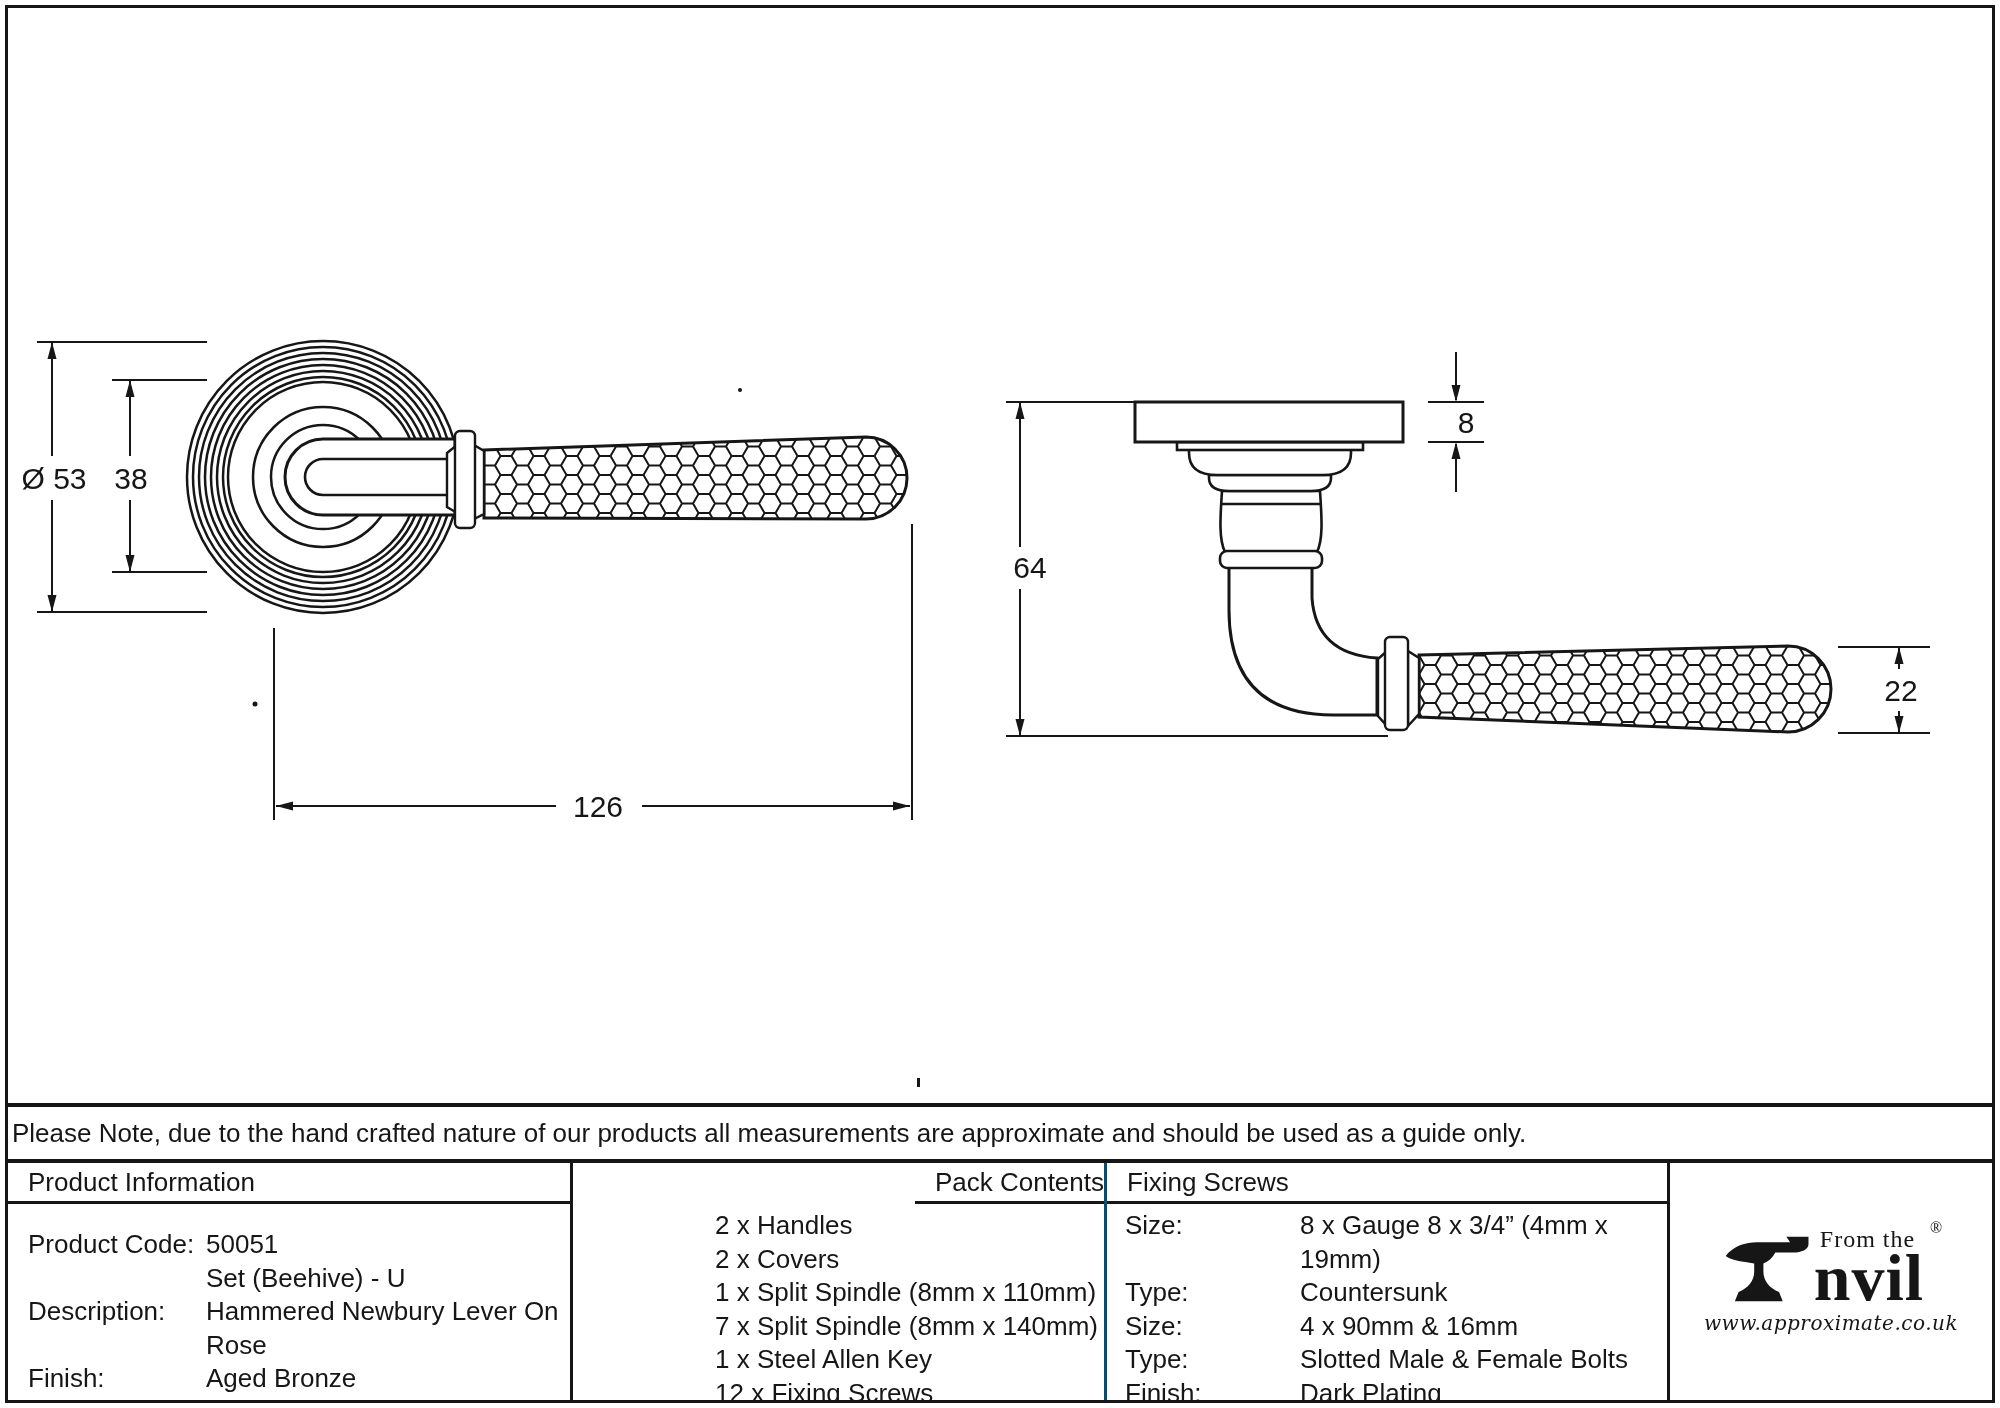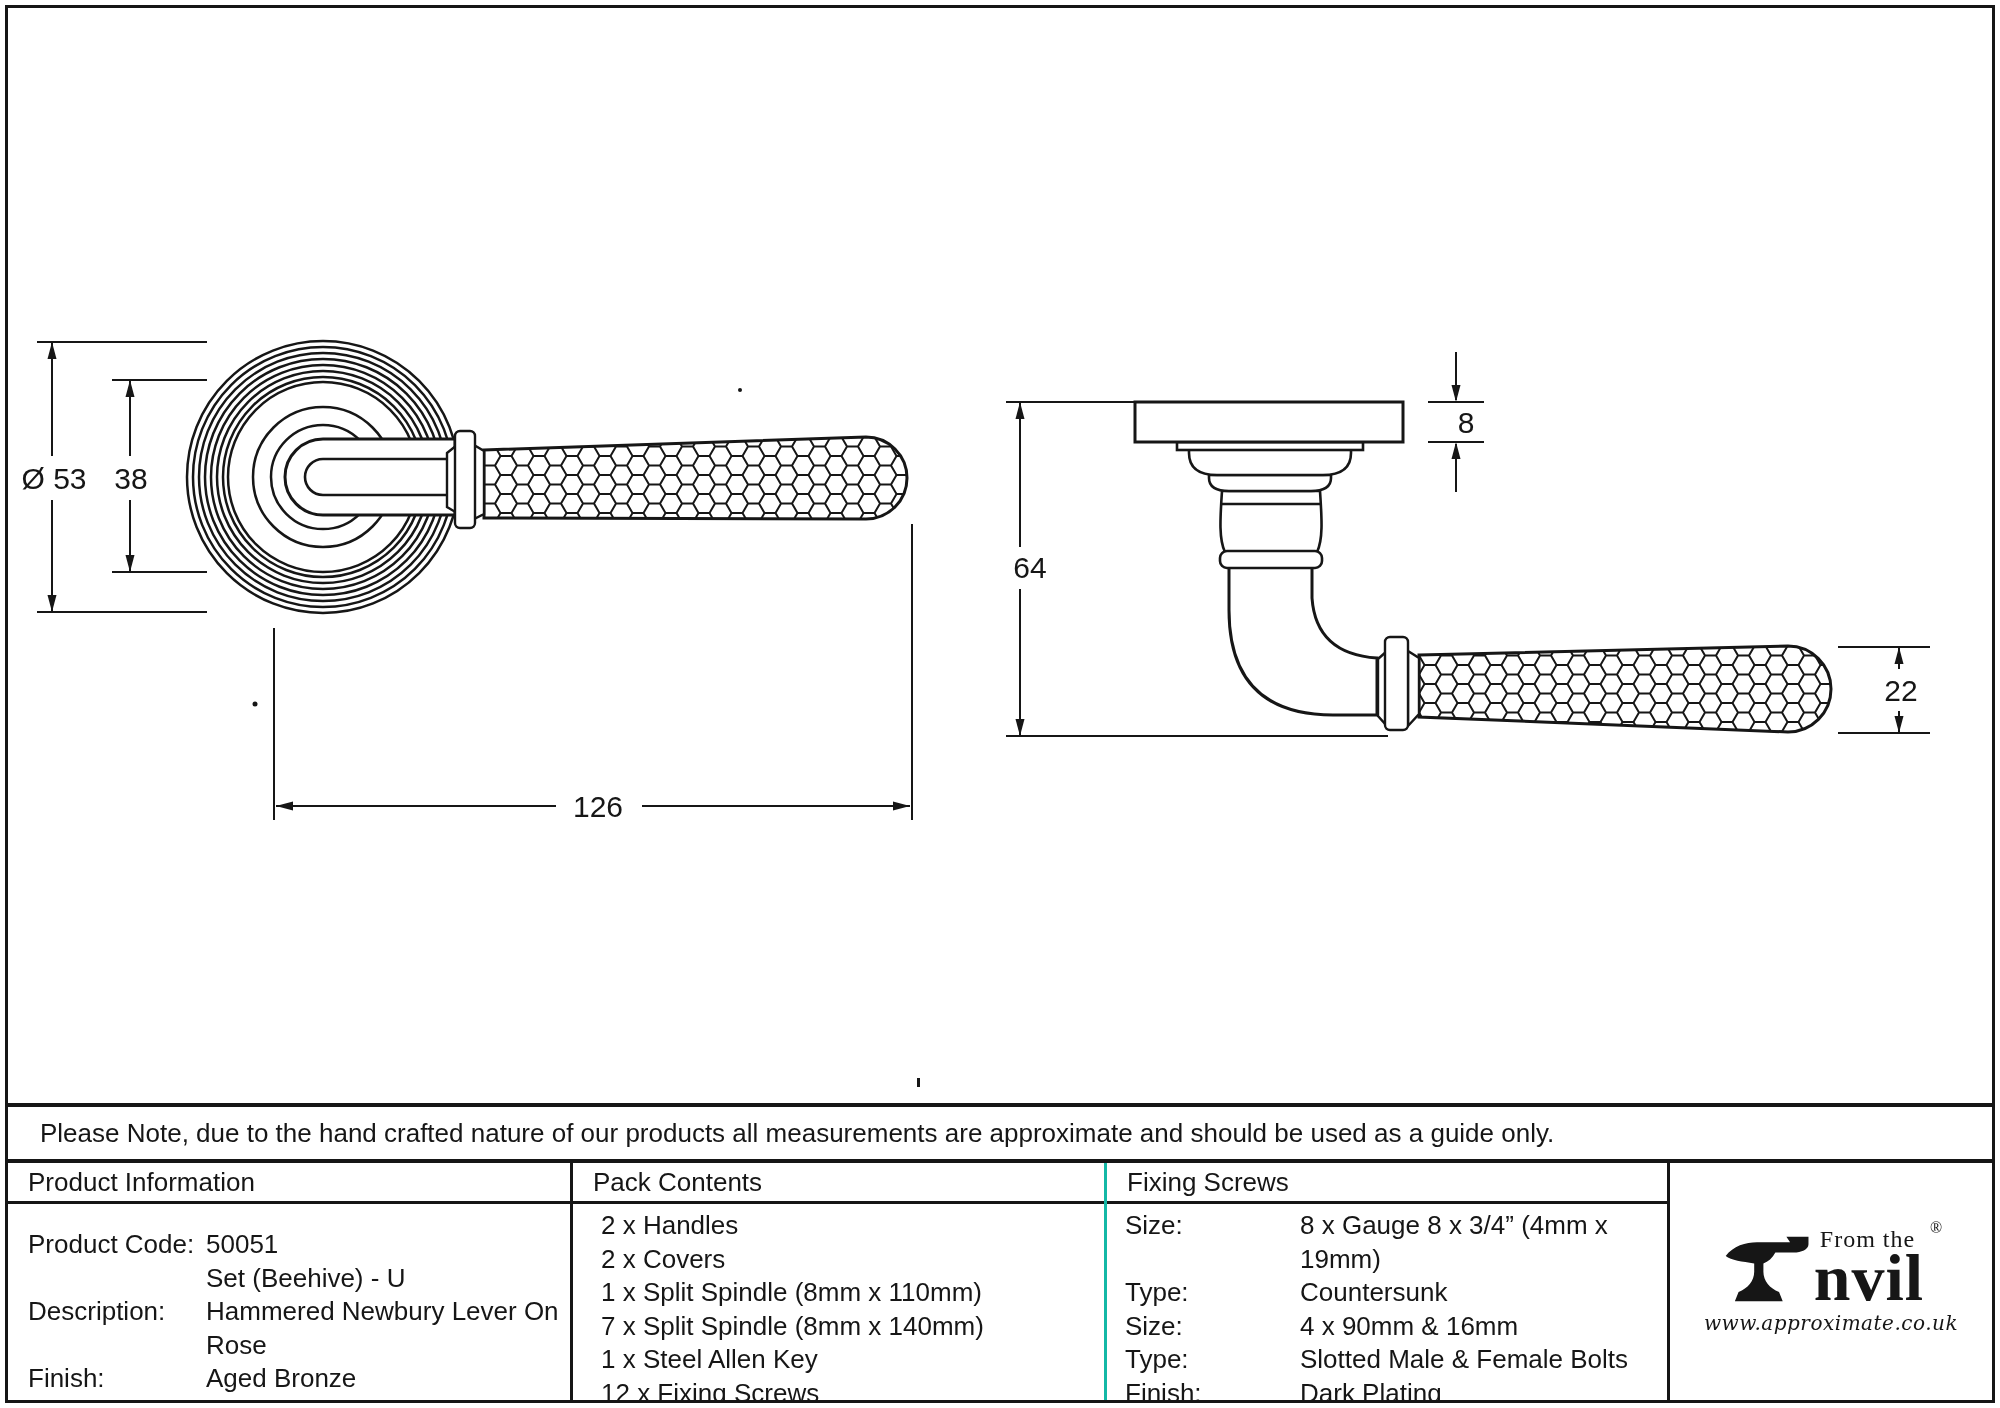--- a/index.html
+++ b/index.html
@@ -4,26 +4,26 @@
 <style>
   html,body{margin:0;padding:0;background:#e8e8e8;}
   .page{position:relative;width:2000px;height:1408px;background:#ffffff;
         font-family:"Liberation Sans",sans-serif;color:#161616;overflow:hidden;}
   .frame{position:absolute;left:5px;top:5px;right:5px;bottom:5px;
          border:3px solid #161616;pointer-events:none;}
   .drawing-area{position:absolute;left:0;top:0;width:2000px;height:1103px;}
   .bottom{position:absolute;left:8px;right:8px;top:1103px;bottom:8px;
           display:flex;flex-direction:column;}
   .note-row{border-top:4px solid #161616;border-bottom:4px solid #161616;
-            height:52px;display:flex;align-items:center;padding-left:32px;
+            height:52px;display:flex;align-items:center;padding-left:4px;
             font-size:26px;}
   .cols{flex:1;display:flex;min-height:0;}
   .col{min-width:0;display:flex;flex-direction:column;}
   .col1{width:562px;border-right:3px solid #161616;}
-  .col2{width:531px;border-right:3px solid #14b8a6;}
+  .col2{width:531px;border-right:3px solid #0c4a6e;align-items:flex-end;}
   .col3{width:560px;border-right:3px solid #161616;}
   .col4{flex:1;}
   .col-header{height:38px;border-bottom:3px solid #161616;display:flex;
               align-items:center;padding-left:20px;font-size:26px;flex:none;}
   .col-body{flex:1;overflow:hidden;}
   .col1 .col-body{padding:24px 6px 0 20px;}
   .col2 .col-body{padding:5px 6px 0 28px;}
   .col3 .col-body{padding:5px 6px 0 18px;}
   .kv-row{display:flex;line-height:33.5px;font-size:26px;}
   .kv-label{width:178px;flex:none;}

